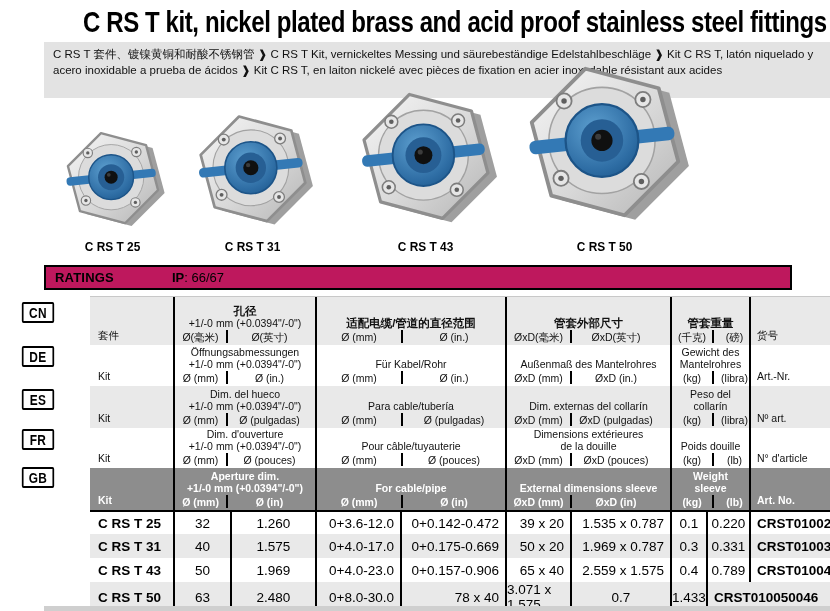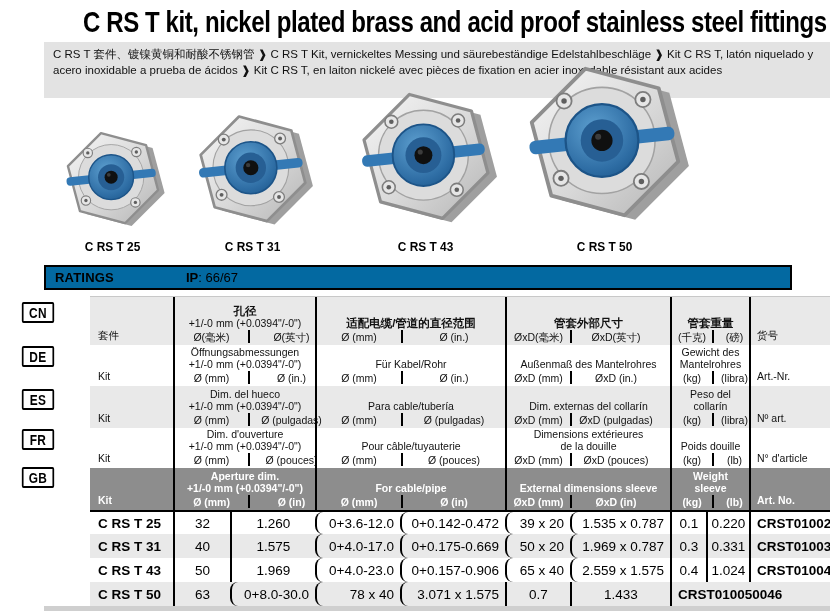--- a/index.html
+++ b/index.html
@@ -17,21 +17,21 @@
         font-size:11.5px; line-height:16.3px; color:#111;}
   
   .products{position:absolute; top:98px; left:0; width:830px; height:156px;}
   .product{position:absolute; bottom:0; display:flex; flex-direction:column; align-items:center;}
   .p0{left:52px; width:122px;} .p1{left:182px; width:142px;}
   .p2{left:342px; width:168px;} .p3{left:505px; width:200px;}
   .plabel{font-size:13.5px; font-weight:bold; transform:scaleX(0.88); margin-top:3px; white-space:nowrap;}
   
   .ratings{position:absolute; top:265px; left:44px; width:748px; height:25px;
            border:2px solid var(--line); display:flex; align-items:center;
-           font-size:13px; padding-left:9px; background:#0369a1;gap:14px;}
+           font-size:13px; padding-left:9px; background:#be185d;}
   .ratings .rl{font-weight:bold; letter-spacing:0.2px;}
   .ratings .ip{margin-left:58px;}
   .ratings .ipl{font-weight:bold;}
   
   .tableWrap{position:absolute; top:296px; left:12px; width:830px;padding-left:33px;}
   .tag{position:absolute; left:7px; width:38px; height:21px; border:2px solid #000;
        border-radius:2px; background:#fff; display:flex; align-items:center; justify-content:center;
        font-weight:bold; font-size:14px; transform:scaleX(0.85); letter-spacing:0.5px;}
   .tagCN{top:6px;} .tagDE{top:50px;} .tagES{top:93px;} .tagFR{top:133px;} .tagGB{top:171px;}
   .theader{margin-left:45px; width:778px; border-top:1px solid #c8c8c8;}
@@ -44,35 +44,35 @@
   .cell{display:flex; flex-direction:column; justify-content:flex-end; padding-bottom:2px;
         font-size:10.5px; line-height:12px; color:#111;}
   .bh-gb .cell{color:#fff;}
   .cell.gb1{border-left:2px solid var(--line);}
   .kitc{padding-left:8px; padding-bottom:4px;}
   .gtitle,.gtol{text-align:center; white-space:pre-line;}
   .bh-cn .gtitle{font-weight:bold; font-size:11.5px;}
   .units{display:flex; align-items:flex-end; margin-top:1px;}
   .units .u{text-align:center; flex:none;}
   .vbar{flex:none; width:2px; height:13px; background:#000; margin-bottom:0;}
-  .u-ap1{width:73px;} .u-ap2{width:83px;}
+  .u-ap1{width:51px;} .u-ap2{width:83px;}
   .u-cb1{width:84px;} .u-cb2{width:102px;}
   .u-sl1{width:63px;} .u-sl2{width:88px;}
   .u-wt1{width:40px;} .u-wt2{width:41px;}
   .artc{padding-left:6px; padding-bottom:4px;}
   
   .drow{display:grid; grid-template-columns:83px 57px 85px 85px 105px 65px 100px 36px 43px 119px;
         width:778px; height:24px; font-size:13.5px;}
   .r0{border-top:2px solid var(--line); background:#fff;}
   .r1{background:var(--row_alt);} .r2{background:#fff;} .r3{background:var(--row_alt);}
   .dcell{display:flex; align-items:center; height:100%; border-left:2px solid var(--line);}
   .dcell:first-child{border-left:none;}
   .d-kit{font-weight:bold; padding-left:8px;}
   .d-c{justify-content:center;}
-  .d-r{justify-content:flex-end; padding-right:6px;border-radius:8px;}
+  .d-r{justify-content:flex-end; padding-right:6px;}
   .d-art{font-weight:bold; padding-left:6px;}
   .bottomStrip{position:absolute; top:606px; left:44px; width:786px; height:5px; background:var(--strip_gray);}
   .fit{display:block;}
 </style>
 </head>
 <body>
 
 <svg width="0" height="0" style="position:absolute" aria-hidden="true">
   <defs>
     <linearGradient id="gmetal" x1="0" y1="0" x2="1" y2="1">
@@ -375,26 +375,27 @@
     </div>
     <div class="drow r2">
       <div class="dcell d-kit">C RS T 43</div>
       <div class="dcell d-c">50</div>
       <div class="dcell d-c">1.969</div>
       <div class="dcell d-r">0+4.0-23.0</div>
       <div class="dcell d-r">0+0.157-0.906</div>
       <div class="dcell d-r">65 x 40</div>
       <div class="dcell d-r">2.559 x 1.575</div>
       <div class="dcell d-c">0.4</div>
-      <div class="dcell d-c">1.024</div>
+      <div class="dcell d-c">0.789</div>
       <div class="dcell d-art">CRST010043046</div>
     </div>
     <div class="drow r3">
       <div class="dcell d-kit">C RS T 50</div>
       <div class="dcell d-c">63</div>
+      <div class="dcell d-c">2.480</div>
       <div class="dcell d-r">0+8.0-30.0</div>
       <div class="dcell d-r">78 x 40</div>
       <div class="dcell d-r">3.071 x 1.575</div>
       <div class="dcell d-c">0.7</div>
       <div class="dcell d-c">1.433</div>
       <div class="dcell d-art">CRST010050046</div>
     </div>
 
   </div>
 </div>

